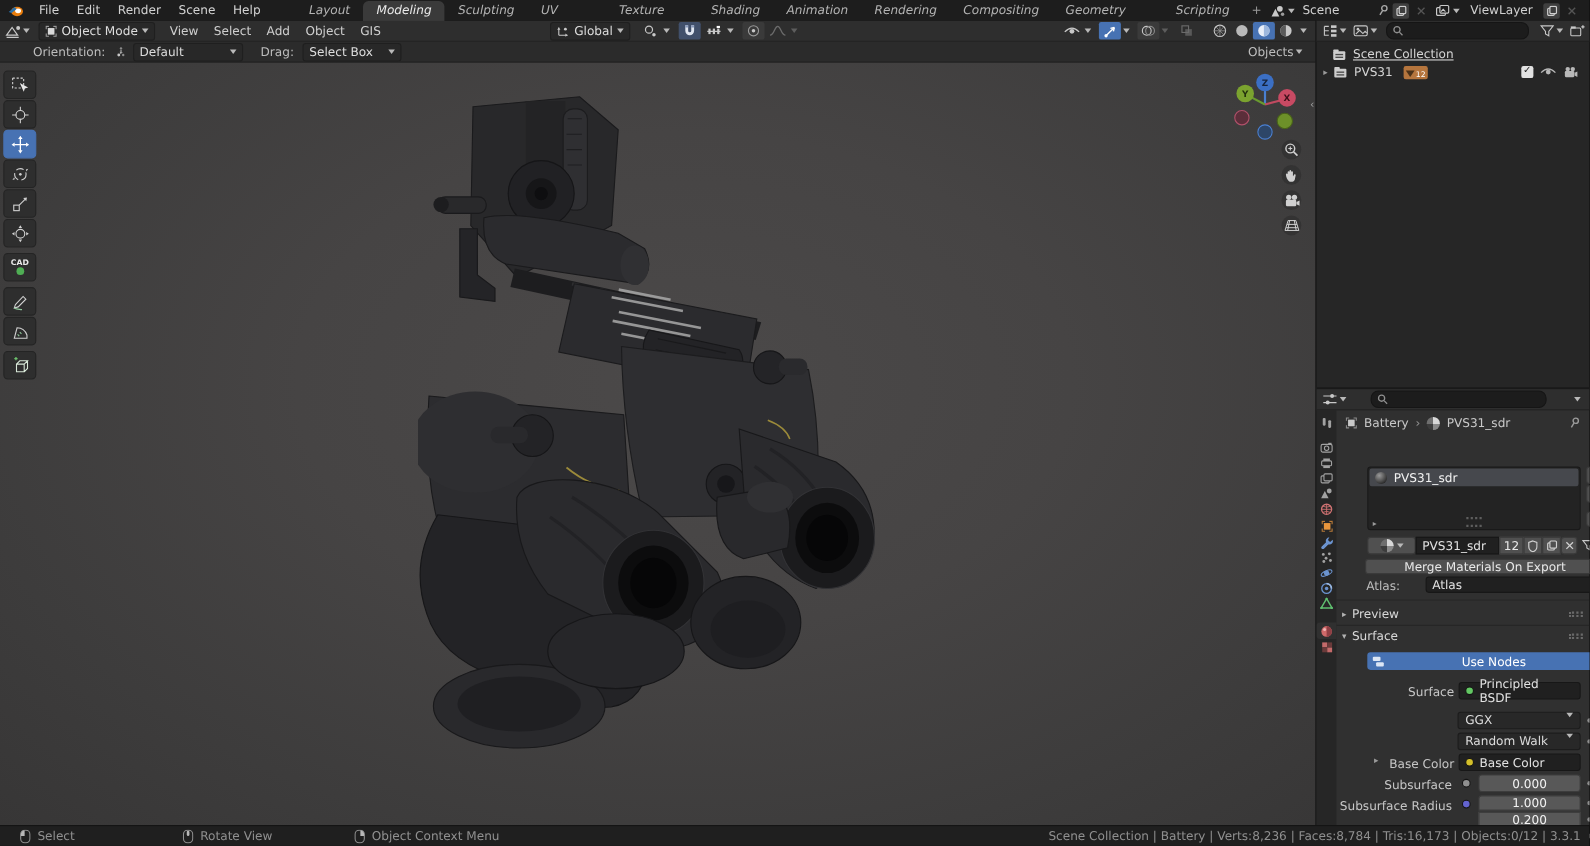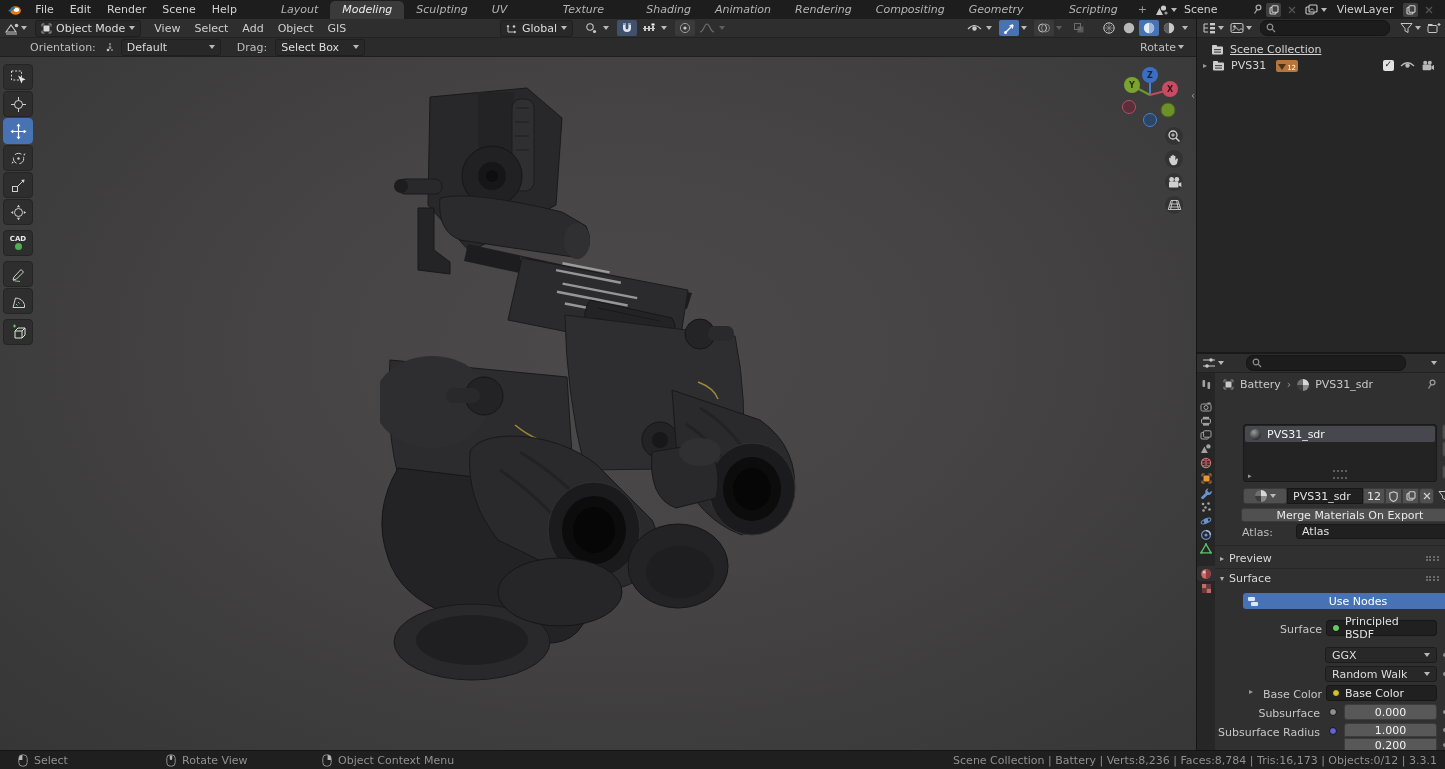--- a/index.html
+++ b/index.html
@@ -77,21 +77,21 @@
            border-bottom:1px solid #222;box-sizing:border-box;display:flex;align-items:center;}
   .ptabs{position:absolute;left:0;top:19px;width:18px;height:377px;background:#262626;}
   .ptab{position:absolute;left:0;width:18px;height:15px;display:flex;align-items:center;justify-content:center;}
   .ptab.on{background:#303030;border-radius:3px 0 0 3px;}
   .pcontent{position:absolute;left:18px;top:19px;width:230px;height:377px;}
   .pc{position:absolute;}
   .rowlabel{position:absolute;text-align:right;color:#c6c6c6;}
   .field{position:absolute;background:#202020;border:1px solid #171717;border-radius:3px;
          display:flex;align-items:center;padding:0 5px;gap:5px;color:#e2e2e2;box-sizing:border-box;}
   .dropfield{position:absolute;background:#282828;border:1px solid #1c1c1c;border-radius:3px;
-         display:flex;align-items:center;padding:0 6px;color:#dcdcdc;box-sizing:border-box;}
+         display:flex;padding:0 6px;color:#dcdcdc;box-sizing:border-box;}
   .dropfield .chev{margin-left:auto;}
   .slider{position:absolute;background:#585858;border:1px solid #3c3c3c;border-radius:3px;
           color:#f2f2f2;display:flex;align-items:center;justify-content:center;box-sizing:border-box;}
   .btnw{position:absolute;background:#505050;border:1px solid #3a3a3a;border-radius:3px;
         color:#e8e8e8;display:flex;align-items:center;justify-content:center;box-sizing:border-box;}
   .sock{width:8px;height:8px;border-radius:50%;border:1px solid #141414;box-sizing:border-box;}
   .deco{position:absolute;width:4px;height:4px;border-radius:50%;background:#8f8f8f;}
   .phead{position:absolute;left:0;width:230px;height:17px;display:flex;align-items:center;color:#d8d8d8;}
   .phead .arrow{width:14px;text-align:center;color:#b2b2b2;font-size:8px;}
   .grip{margin-left:auto;margin-right:6px;width:13px;height:5px;border-top:2px dotted #6a6a6a;
@@ -331,21 +331,21 @@
   <div class="ddl" style="width:88px;">
     <span>Default</span>
     <span class="chev" style="margin-left:auto;"></span>
   </div>
   <span class="label" style="margin-left:16px;">Drag:</span>
   <div class="ddl" style="margin-left:8px;width:78px;">
     <span>Select Box</span>
     <span class="chev" style="margin-left:auto;"></span>
   </div>
   <div class="hgroup" style="margin-left:auto;margin-right:12px;">
-    <span class="label">Rotate</span>
+    <span class="label">Objects</span>
     <span class="chev"></span>
   </div>
 </div>
 
 <div class="canvas">
 
   <div class="ltoolbar">
     <div class="tbtn">
       <svg width="17" height="17" viewBox="0 0 17 17">
           <rect x="1.5" y="2" width="10" height="9" fill="none" stroke="#cfcfcf" stroke-dasharray="2 1.6"></rect>

